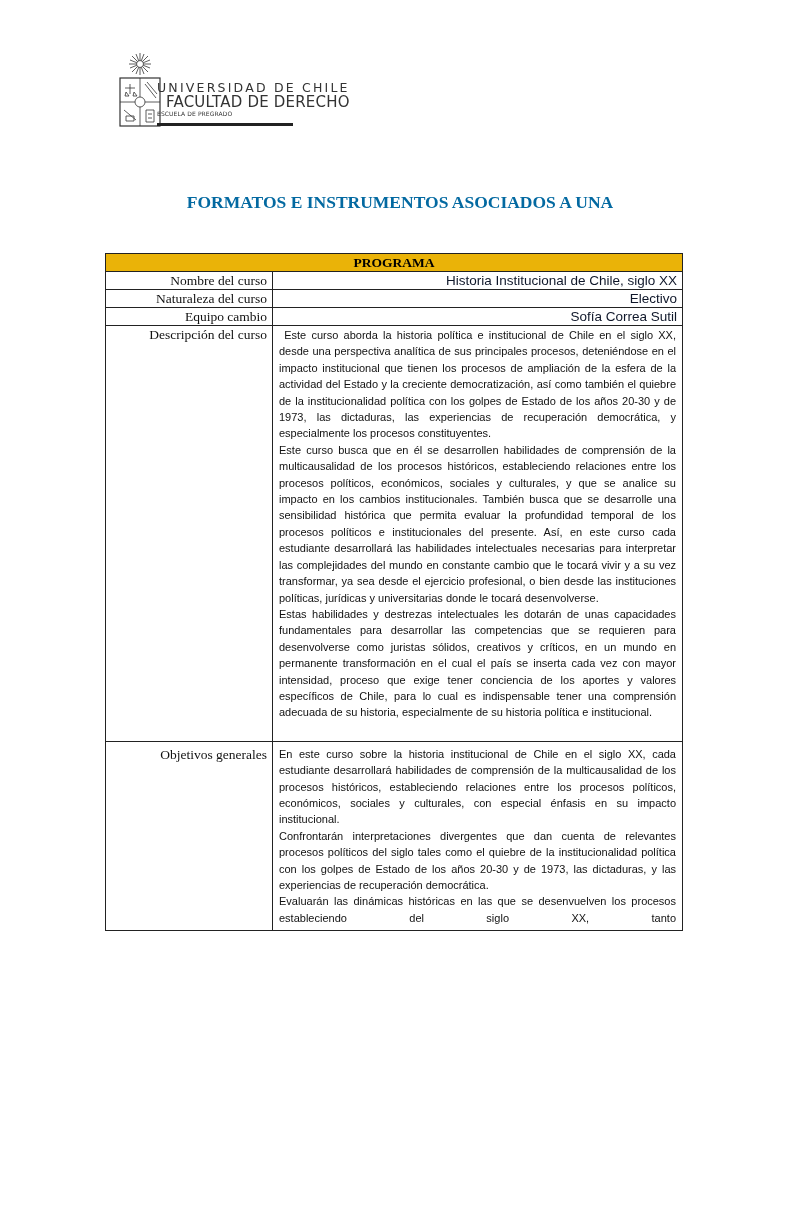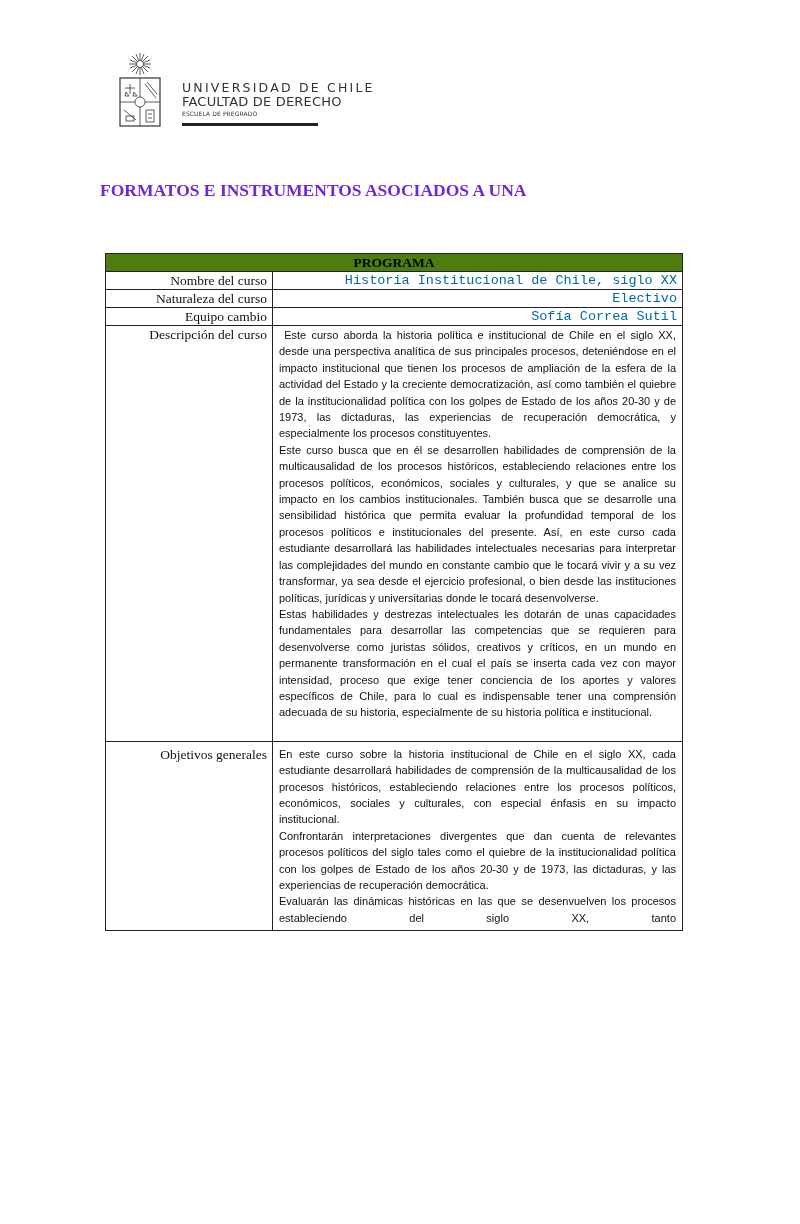--- a/index.html
+++ b/index.html
@@ -1,28 +1,28 @@
 <!DOCTYPE html>
 <html><head>
 <meta charset="utf-8">
 <style>
   html,body{margin:0;padding:0;background:#fff;}
   body{width:800px;height:1224px;position:relative;overflow:hidden;}
   .logo{position:absolute;left:118px;top:52px;width:44px;height:76px;}
-  .brand{position:absolute;left:182px;top:80px;}
+  .brand{position:absolute;left:157px;top:80px;}
   .brand .u{font-family:"DejaVu Sans",sans-serif;font-size:12.5px;letter-spacing:2.2px;color:#333;line-height:15px;}
-  .brand .f{font-family:"DejaVu Sans",sans-serif;font-size:13px;color:#333;line-height:14px;letter-spacing:0.2px;}
+  .brand .f{font-family:"DejaVu Sans",sans-serif;font-size:15px;color:#333;line-height:14px;letter-spacing:0.2px;text-align:right;}
   .brand .e{font-family:"DejaVu Sans",sans-serif;font-size:6px;color:#333;line-height:9px;letter-spacing:0.1px;}
   .brand .bar{width:136px;height:3px;background:#222;margin-top:5px;}
-  .title{position:absolute;left:100px;top:180px;width:600px;font-family:"Liberation Serif","DejaVu Serif",serif;font-weight:bold;font-size:17.5px;line-height:21px;color:#6d28d9;}
+  .title{position:absolute;left:100px;top:192px;width:600px;text-align:center;font-family:"Liberation Serif","DejaVu Serif",serif;font-weight:bold;font-size:17.5px;line-height:21px;color:#0369a1;}
   table{position:absolute;left:105px;top:253px;width:578px;border-collapse:collapse;font-size:13px;}
   td,th{border:1px solid #222;vertical-align:top;padding:0 5px;text-align:right;}
-  th{background:#4d7c0f;font-family:"Liberation Serif",serif;font-weight:bold;font-size:13.5px;line-height:17px;text-align:center;}
+  th{background:#eab308;font-family:"Liberation Serif",serif;font-weight:bold;font-size:13.5px;line-height:17px;text-align:center;}
   td.k{width:156px;font-family:"Liberation Serif",serif;font-size:13.5px;line-height:17px;color:#111;}
-  td.v{font-family:Liberation Mono, monospace;font-size:13.5px;line-height:17px;color:#0369a1;}
+  td.v{font-family:Liberation Sans, sans-serif;font-size:13.5px;line-height:17px;color:#0f172a;}
   td.p{font-family:"Liberation Sans",sans-serif;font-size:11px;line-height:16.4px;text-align:justify;color:#111;padding:1px 6px 4px 6px;}
   td.p p{margin:0;}
   td.p.desc{padding-bottom:20px;}
   td.p.obj{padding-top:4px;}
   td.k.obj{padding-top:4px;}
 </style>
 </head>
 <body>
 
 <svg class="logo" viewBox="0 0 44 76">

